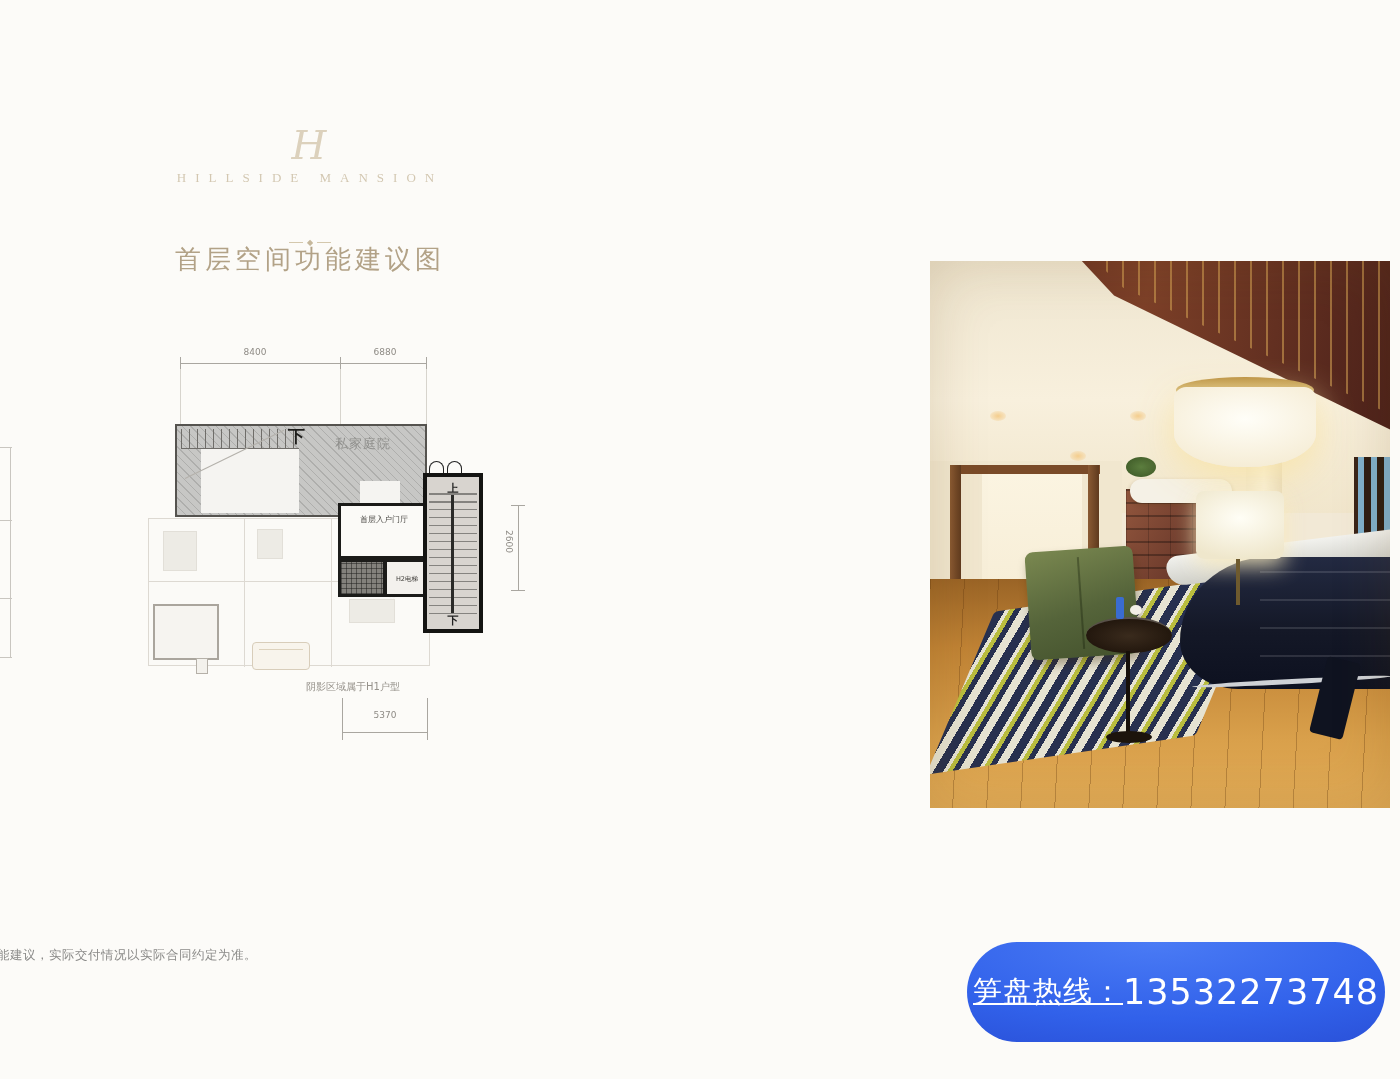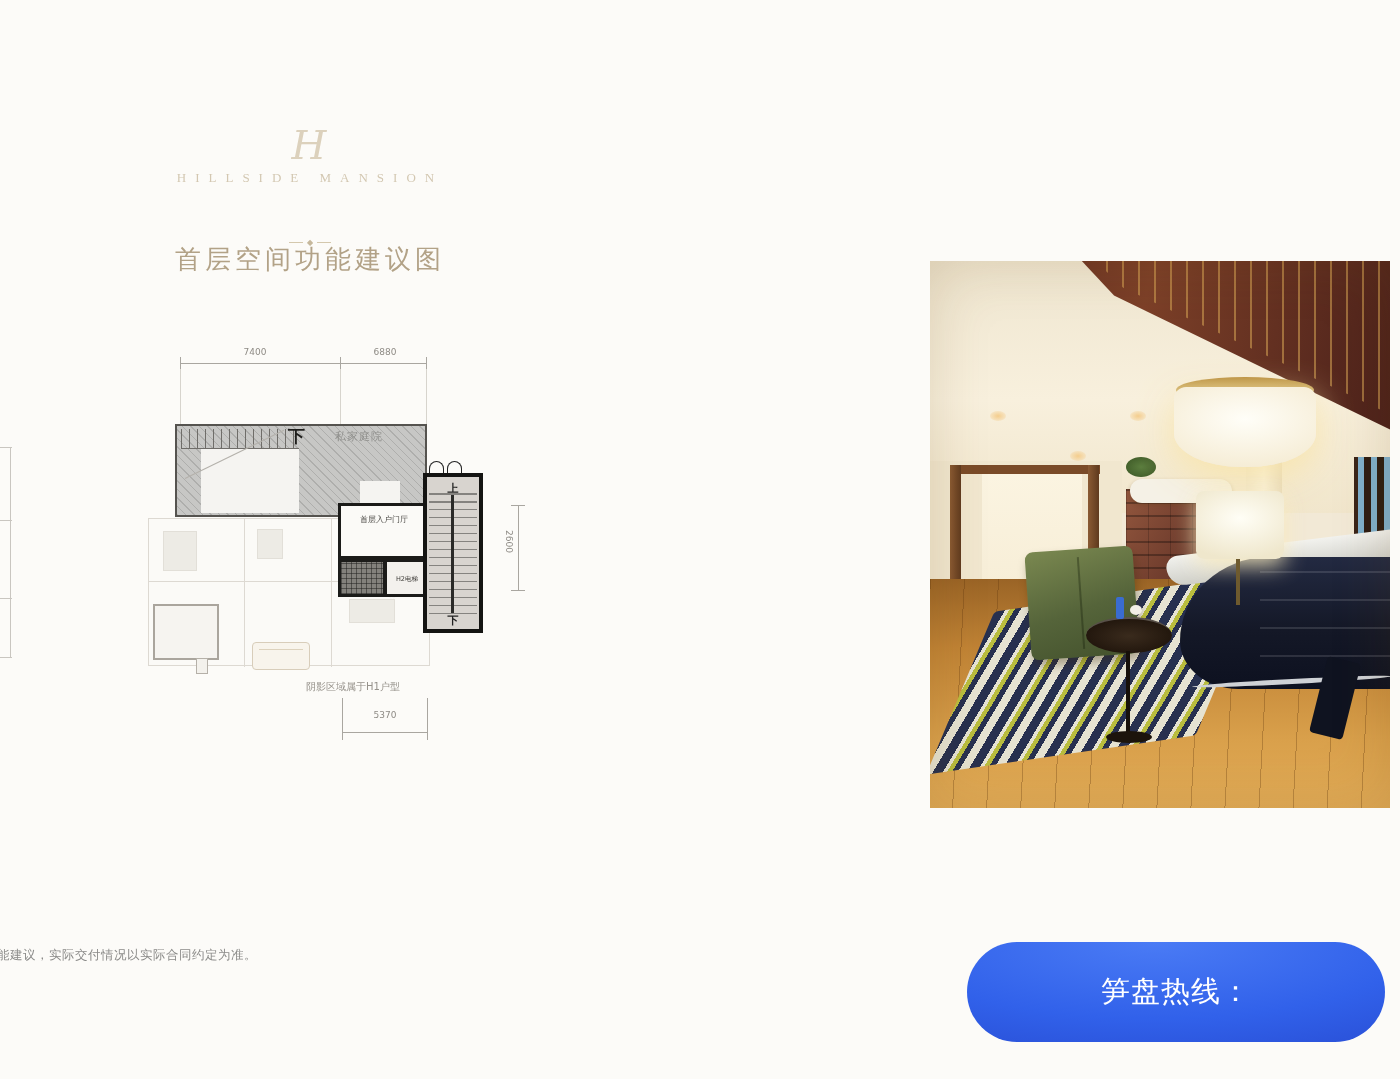--- a/index.html
+++ b/index.html
@@ -33,21 +33,21 @@
     background:#c7c7c5; border:2px solid #55534f;
     background-image:repeating-linear-gradient(45deg, rgba(110,110,108,.28) 0 1px, transparent 1px 6px); }
   .stairs-strip { left:4px; top:3px; width:118px; height:20px;
     background:repeating-linear-gradient(90deg, #6f6d69 0 1px, transparent 1px 8px);
     border-bottom:1px solid #6f6d69; }
   .court-white { left:24px; top:23px; width:98px; height:64px; background:#f5f4f1; }
   .court-diag { left:8px; top:52px; width:110px; height:1px; background:#b4b1ab;
     transform:rotate(-26deg); transform-origin:left center; }
   .court-notch { left:183px; top:55px; width:40px; height:36px; background:#f5f4f1; }
   .lbl-down-court { left:158px; top:95px; width:26px; font-size:17px; font-weight:bold; color:#1e1e1c; }
-  .court-label { left:205px; top:99px; width:80px; font-size:11px; letter-spacing:1px; color:#8f8f8c; }
+  .court-label { left:205px; top:105px; width:80px; font-size:13px; letter-spacing:1px; color:#8f8f8c; }
 
   .ghost { left:18px; top:188px; width:282px; height:148px; border:1px solid #ddd9d2; background:#fbfaf7; }
   .gline { background:#ddd9d2; }
   .gfurn { background:#edebe5; border:1px solid #e2dfd8; }
   .annex { left:4px; top:85px; width:66px; height:56px; border:2px solid #aaa59d; background:#f6f4f0; }
   .annex-stub { left:47px; top:139px; width:12px; height:16px; border:1px solid #b5b0a8; background:#f3f1ec; }
 
   .entrance { left:208px; top:173px; width:92px; height:56px; border:3px solid #1b1b19; background:#fbfaf7; }
   .entrance-label { width:100%; text-align:center; margin-top:8px; font-size:8px; color:#4c4a46; letter-spacing:0; }
   .stair-room { left:208px; top:229px; width:48px; height:38px; border:3px solid #1b1b19;
@@ -158,21 +158,21 @@
   .ph-item-white { left:200px; top:344px; width:12px; height:10px; background:#f2efe6; border-radius:50%; }
   .ph-vign { left:0; top:0; width:100%; height:100%; box-shadow:inset 0 0 60px rgba(110,70,20,.18); }
 
   .caption { left:930px; top:818px; width:462px; font-size:11px; color:#a19d95; }
   .caption .mk { font-size:9px; margin-right:4px; }
 
   
   .banner { left:967px; top:942px; width:418px; height:100px; border-radius:52px;
     background:radial-gradient(130% 160% at 45% 0%, #4a7bf5 0%, #3161ea 48%, #2443c9 100%);
     display:flex; align-items:center; justify-content:center; white-space:nowrap; }
-  .banner .lab { color:#fff; font-size:29px; letter-spacing:1px; }
+  .banner .lab { color:#fff; font-size:29px; letter-spacing:1px;text-decoration:underline; }
   .banner .num { color:#fff; font-size:35px; letter-spacing:1px; }
 
   
   .wm { left:1196px; top:1004px; width:196px; height:70px; color:#fff; }
   .wm .cn { position:absolute; left:40px; top:0; font-size:17px; font-weight:bold; letter-spacing:3px;
     text-shadow:0 1px 2px rgba(90,90,90,.7), 0 0 4px rgba(120,120,120,.5); }
   .wm .en { position:absolute; left:0; top:12px; font-size:40px; font-weight:bold; letter-spacing:0;
     text-shadow:0 2px 3px rgba(90,90,90,.7), 0 0 5px rgba(120,120,120,.5); }
 </style>
 </head>
@@ -180,21 +180,21 @@
 
 <div class="page">
 
   <div class="abs monogram">H</div>
   <div class="abs brand">HILLSIDE MANSION</div>
   <div class="abs title">首层空间功能建议图</div>
   <div class="abs ornament">◆</div>
 
   <div class="abs plan">
 
-    <div class="abs dimtext" style="left:85px; top:17px; width:80px;">7400</div>
+    <div class="abs dimtext" style="left:85px; top:17px; width:80px;">8400</div>
     <div class="abs dimtext" style="left:225px; top:17px; width:60px;">6880</div>
     <div class="abs dimline" style="left:50px; top:33px; width:247px; height:1px;"></div>
     <div class="abs dimline" style="left:50px; top:27px; width:1px; height:12px;"></div>
     <div class="abs dimline" style="left:210px; top:27px; width:1px; height:12px;"></div>
     <div class="abs dimline" style="left:296px; top:27px; width:1px; height:12px;"></div>
     <div class="abs ext" style="left:50px; top:39px; width:1px; height:55px;"></div>
     <div class="abs ext" style="left:210px; top:39px; width:1px; height:55px;"></div>
     <div class="abs ext" style="left:296px; top:39px; width:1px; height:104px;"></div>
 
     <div class="abs ghost">
@@ -294,16 +294,17 @@
     <div class="abs ph-table-leg"></div>
     <div class="abs ph-table-base"></div>
     <div class="abs ph-item-blue"></div>
     <div class="abs ph-item-white"></div>
     <div class="abs ph-vign"></div>
   </div>
 
 
   <div class="abs banner">
     <span class="lab">笋盘热线：</span>
+      <span class="num">13532273748</span>
   </div>
 
 
 </div>
 
 </body></html>

